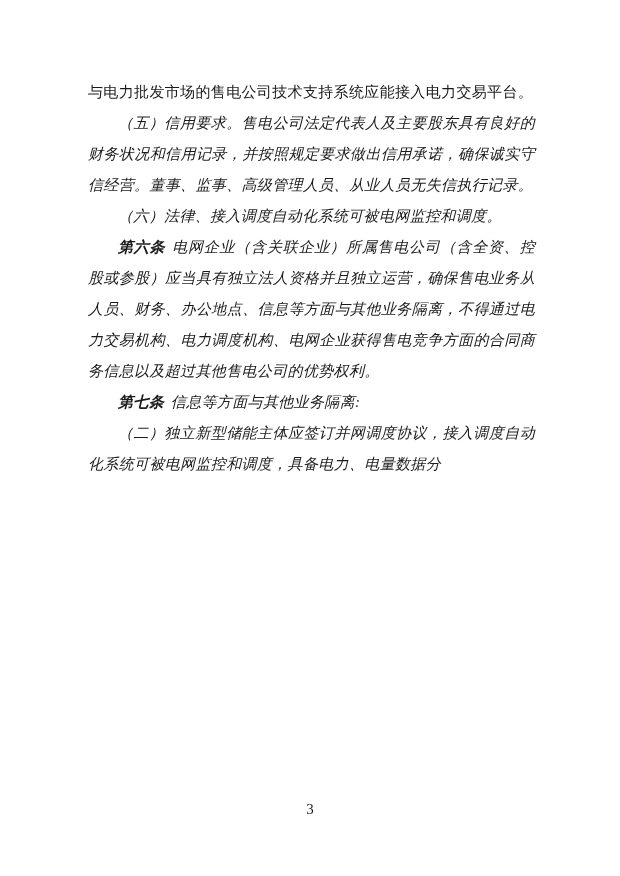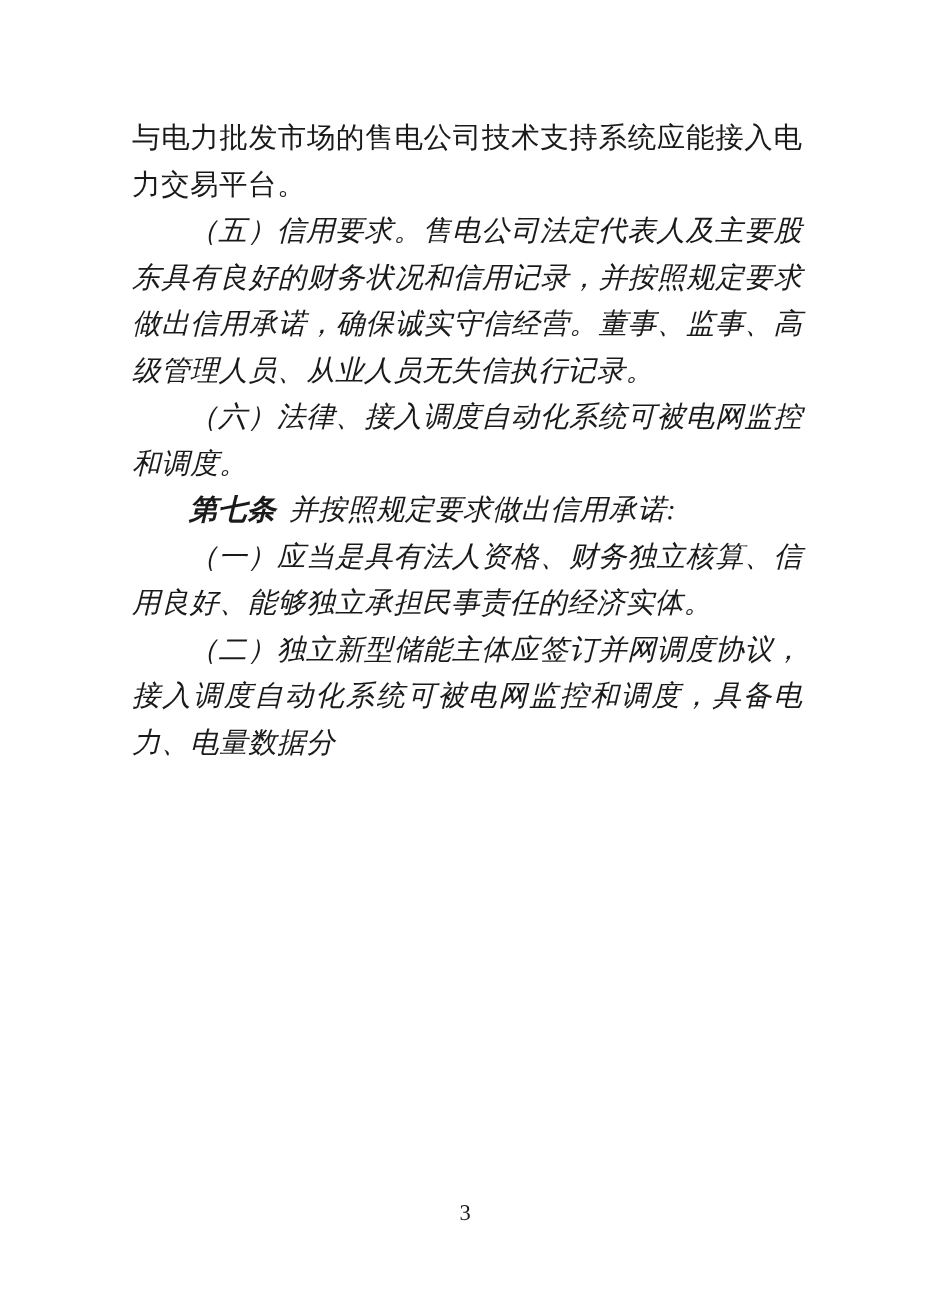--- a/index.html
+++ b/index.html
@@ -18,21 +18,21 @@
     color: #1a1a1a;
   }
   .text-block {
     position: absolute;
     left: 88px;
     top: 77px;
     width: 447px;
   }
   .para {
     margin: 0;
-    font-size: 19px;
+    font-size: 15px;
     line-height: 31px;
     letter-spacing: 0.35px;
     text-align: justify;
     text-justify: inter-character;
     word-break: break-all;
     overflow-wrap: anywhere;
   }
   .para.indent {
     text-indent: 2em;
     font-style: italic;
@@ -59,24 +59,24 @@
 <div class="page">
   <div class="text-block">
 
     <p class="para">与电力批发市场的售电公司技术支持系统应能接入电力交易平台。</p>
 
     <p class="para indent">（五）信用要求。售电公司法定代表人及主要股东具有良好的财务状况和信用记录，并按照规定要求做出信用承诺，确保诚实守信经营。董事、监事、高级管理人员、从业人员无失信执行记录。</p>
 
     <p class="para indent">（六）法律、接入调度自动化系统可被电网监控和调度。</p>
 
 
+    <p class="para indent"><span class="article-lead">第六条</span><span>电网企业（含关联企业）所属售电公司（含全资、控股或参股）应当具有独立法人资格并且独立运营，确保售电业务从人员、财务、办公地点、信息等方面与其他业务隔离，不得通过电力交易机构、电力调度机构、电网企业获得售电竞争方面的合同商务信息以及超过其他售电公司的优势权利。</span></p>
 
-    <p class="para indent"><span class="article-lead">第七条</span><span>并按照规定要求做出信用承诺:</span></p>
+    <p class="para indent"><span class="article-lead">第七条</span><span>信息等方面与其他业务隔离:</span></p>
 
-    <p class="para indent">（一）应当是具有法人资格、财务独立核算、信用良好、能够独立承担民事责任的经济实体。</p>
 
     <p class="para indent">（二）独立新型储能主体应签订并网调度协议，接入调度自动化系统可被电网监控和调度，具备电力、电量数据分</p>
 
   </div>
 
   <div class="page-footer">
     <span>3</span>
   </div>
 </div>
 

